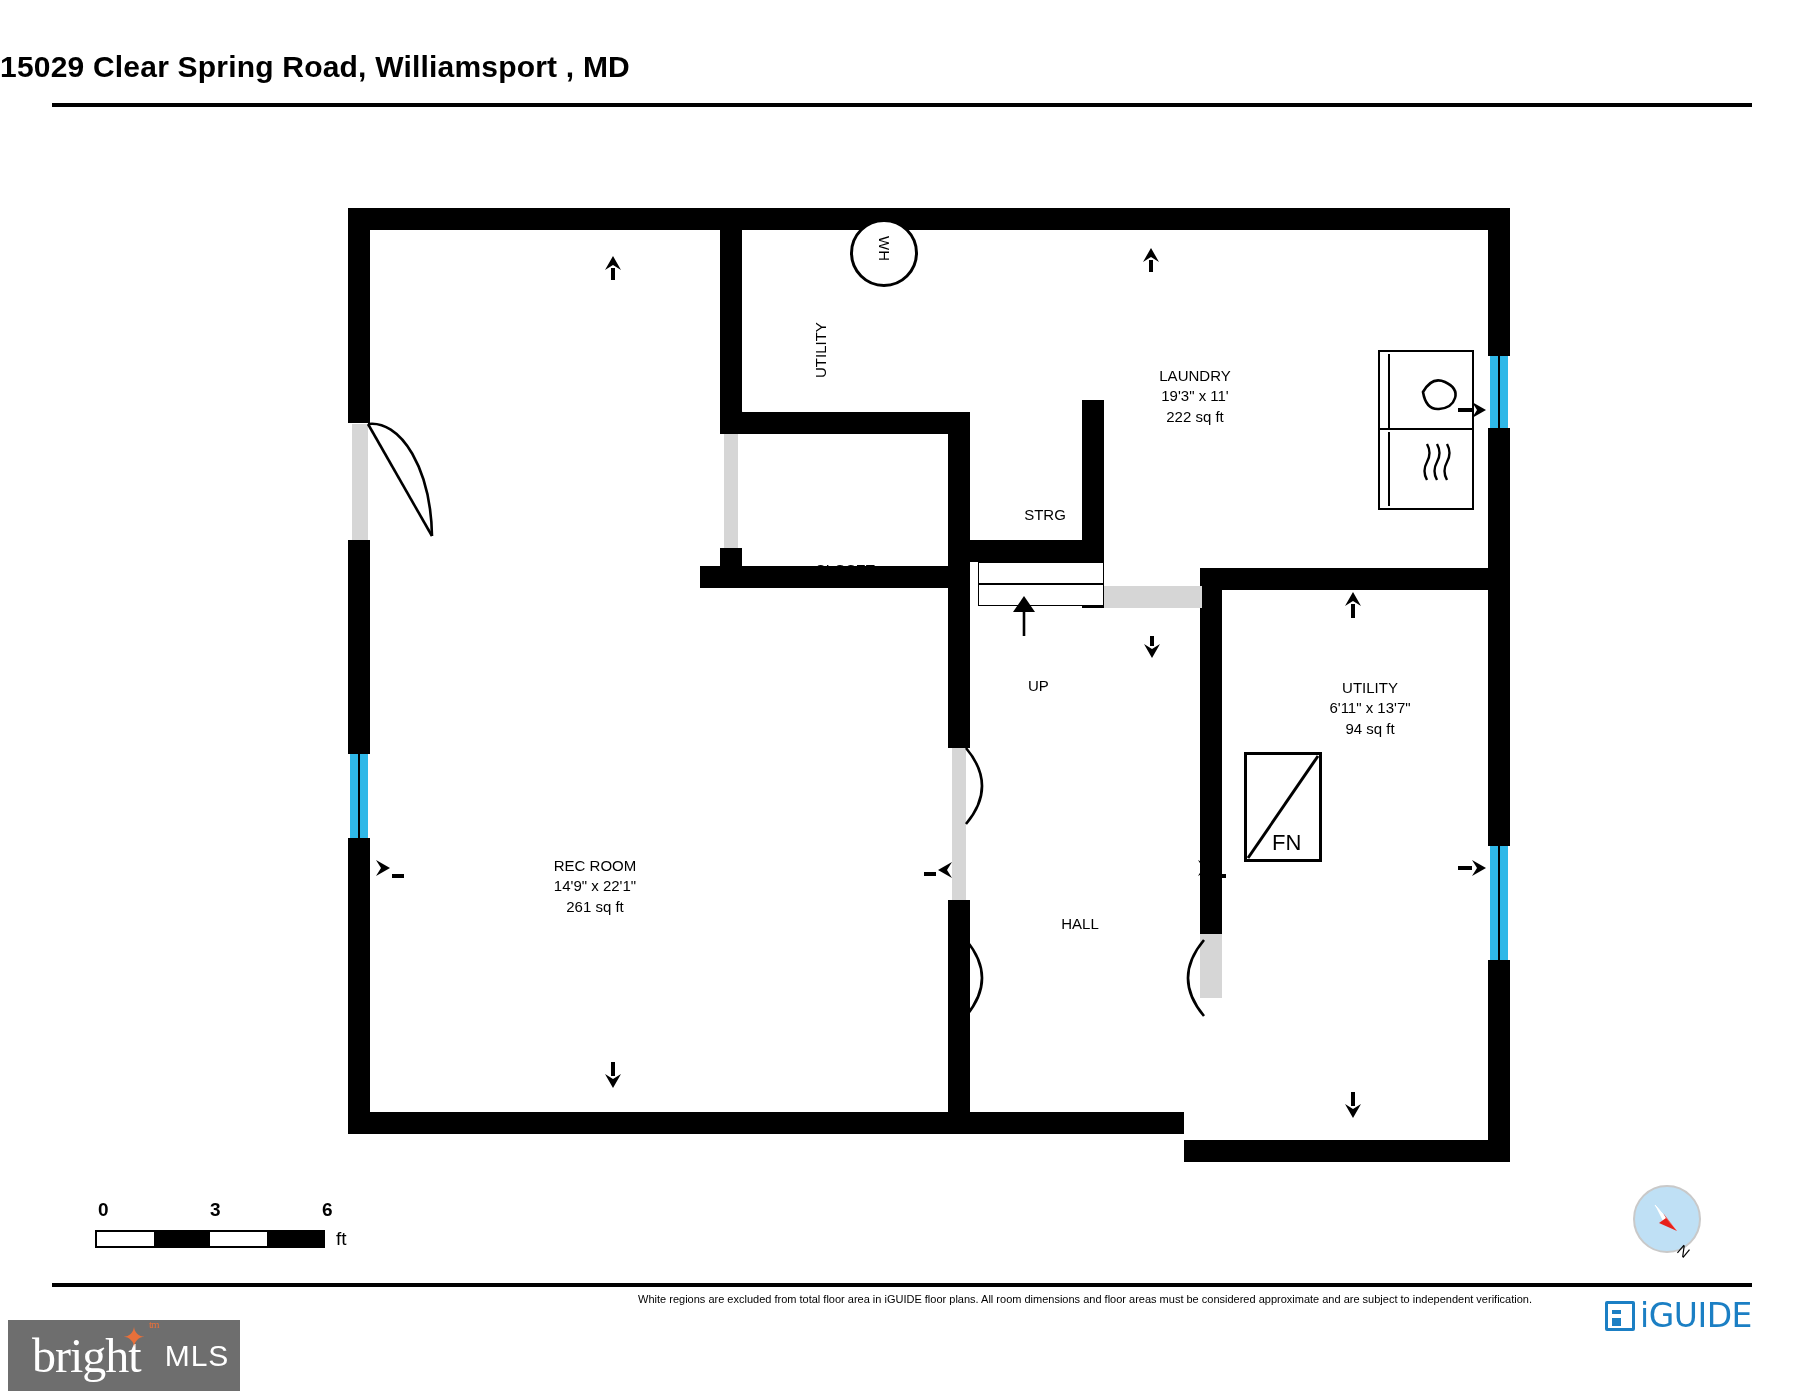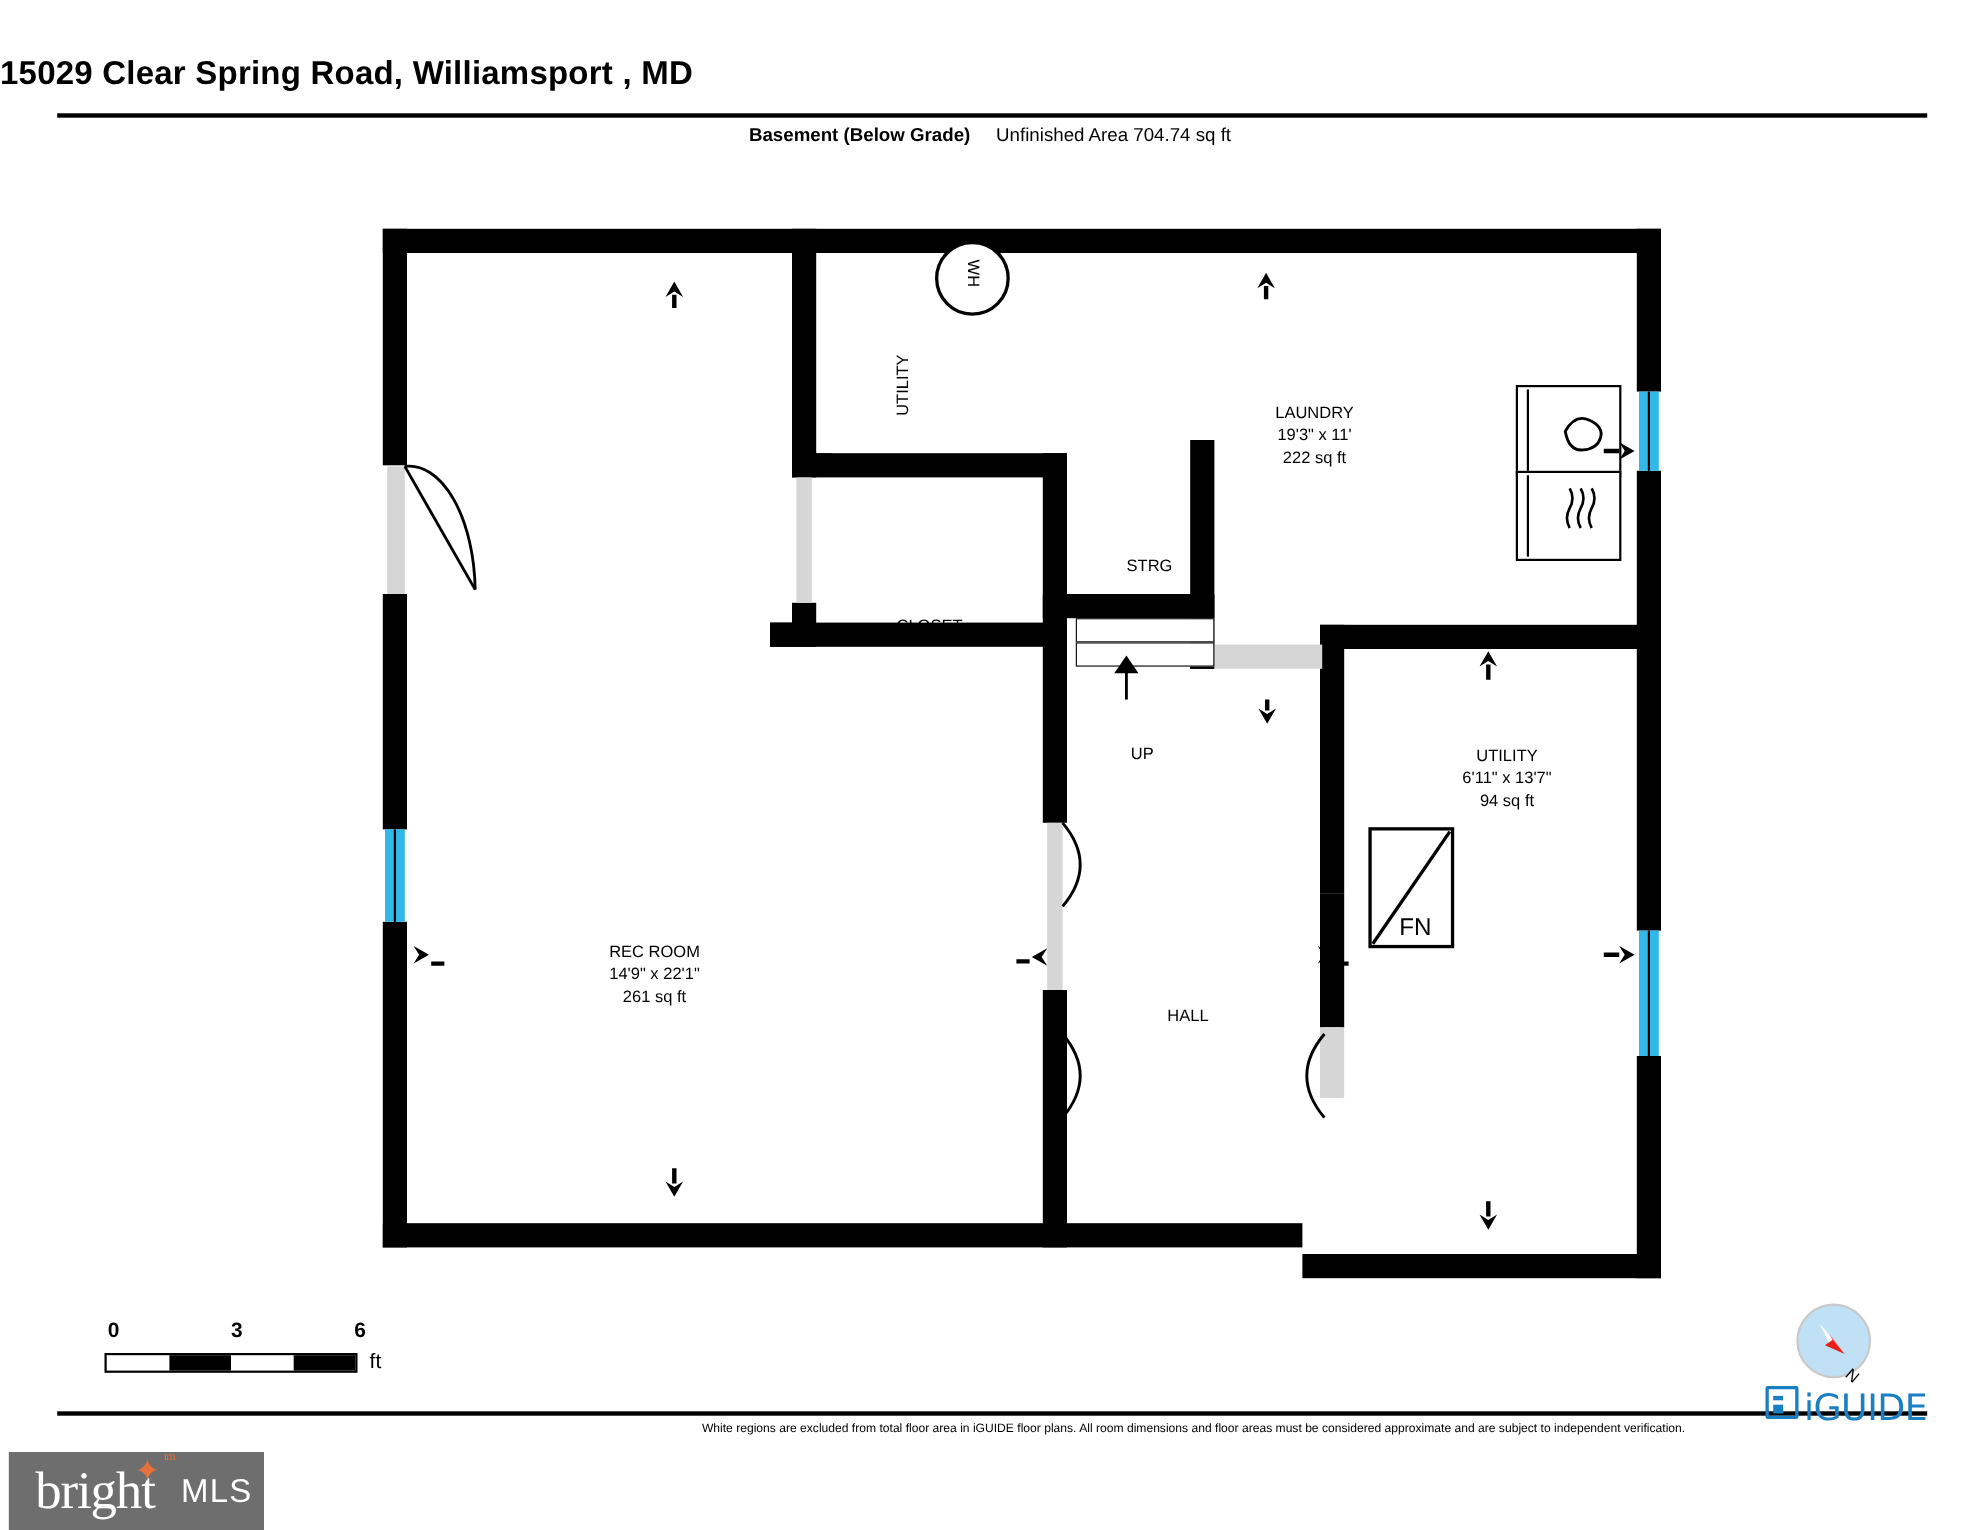--- a/index.html
+++ b/index.html
@@ -42,21 +42,21 @@
   .disclaimer{position:absolute;left:0;top:1293px;width:1532px;text-align:right;font-size:11px;}
 
   
   .compass{position:absolute;left:1633px;top:1185px;width:68px;height:68px;}
   .compass .ring{position:absolute;inset:0;border-radius:50%;background:#bfe0f5;
                  border:2px solid #c9c9c9;box-sizing:border-box;}
   .compass .n{position:absolute;left:52px;top:56px;font-size:15px;
               transform:rotate(40deg);transform-origin:left top;}
 
   
-  .iguide{position:absolute;left:1605px;top:1260px;display:flex;align-items:flex-start;gap:5px;}
+  .iguide{position:absolute;left:1605px;top:1296px;display:flex;align-items:center;gap:5px;}
   .iguide .mark{width:30px;height:30px;border:3px solid #1b7fc4;box-sizing:border-box;
                 position:relative;border-radius:2px;}
   .iguide .mark:before{content:"";position:absolute;left:4px;top:6px;width:9px;height:4px;background:#1b7fc4;}
   .iguide .mark:after{content:"";position:absolute;left:4px;top:14px;width:9px;height:8px;background:#1b7fc4;}
   .iguide .word{font-size:33px;color:#1b7fc4;font-weight:500;letter-spacing:-0.5px;
                 font-family:"DejaVu Sans",sans-serif;}
 
   
   .bright{position:absolute;left:8px;top:1320px;width:232px;height:71px;background:#6e6e6e;
           display:flex;align-items:center;}
@@ -79,25 +79,20 @@
   .circ{position:absolute;border:3px solid #000;border-radius:50%;box-sizing:border-box;background:#fff;}
   svg.ov{position:absolute;left:0;top:0;width:1800px;height:1391px;overflow:visible;pointer-events:none;}
 </style>
 </head>
 <body>
 
 <div class="page">
 
   <div class="title">15029 Clear Spring Road, Williamsport , MD</div>
   <div class="rule-top"></div>
-  <div class="subline">
-    <span class="b">Basement (Below Grade)</span>
-    <span class="sp"></span>
-    <span>Unfinished Area 704.74 sq ft</span>
-  </div>
 
   <div class="plan">
 
     <div class="w" style="left:348px;top:208px;width:1162px;height:22px;"></div>
     <div class="w" style="left:348px;top:208px;width:22px;height:215px;"></div>
     <div class="w" style="left:348px;top:540px;width:22px;height:214px;"></div>
     <div class="w" style="left:348px;top:838px;width:22px;height:296px;"></div>
     <div class="w" style="left:348px;top:1112px;width:836px;height:22px;"></div>
     <div class="w" style="left:1184px;top:1140px;width:326px;height:22px;"></div>
     <div class="w" style="left:1488px;top:208px;width:22px;height:148px;"></div>

